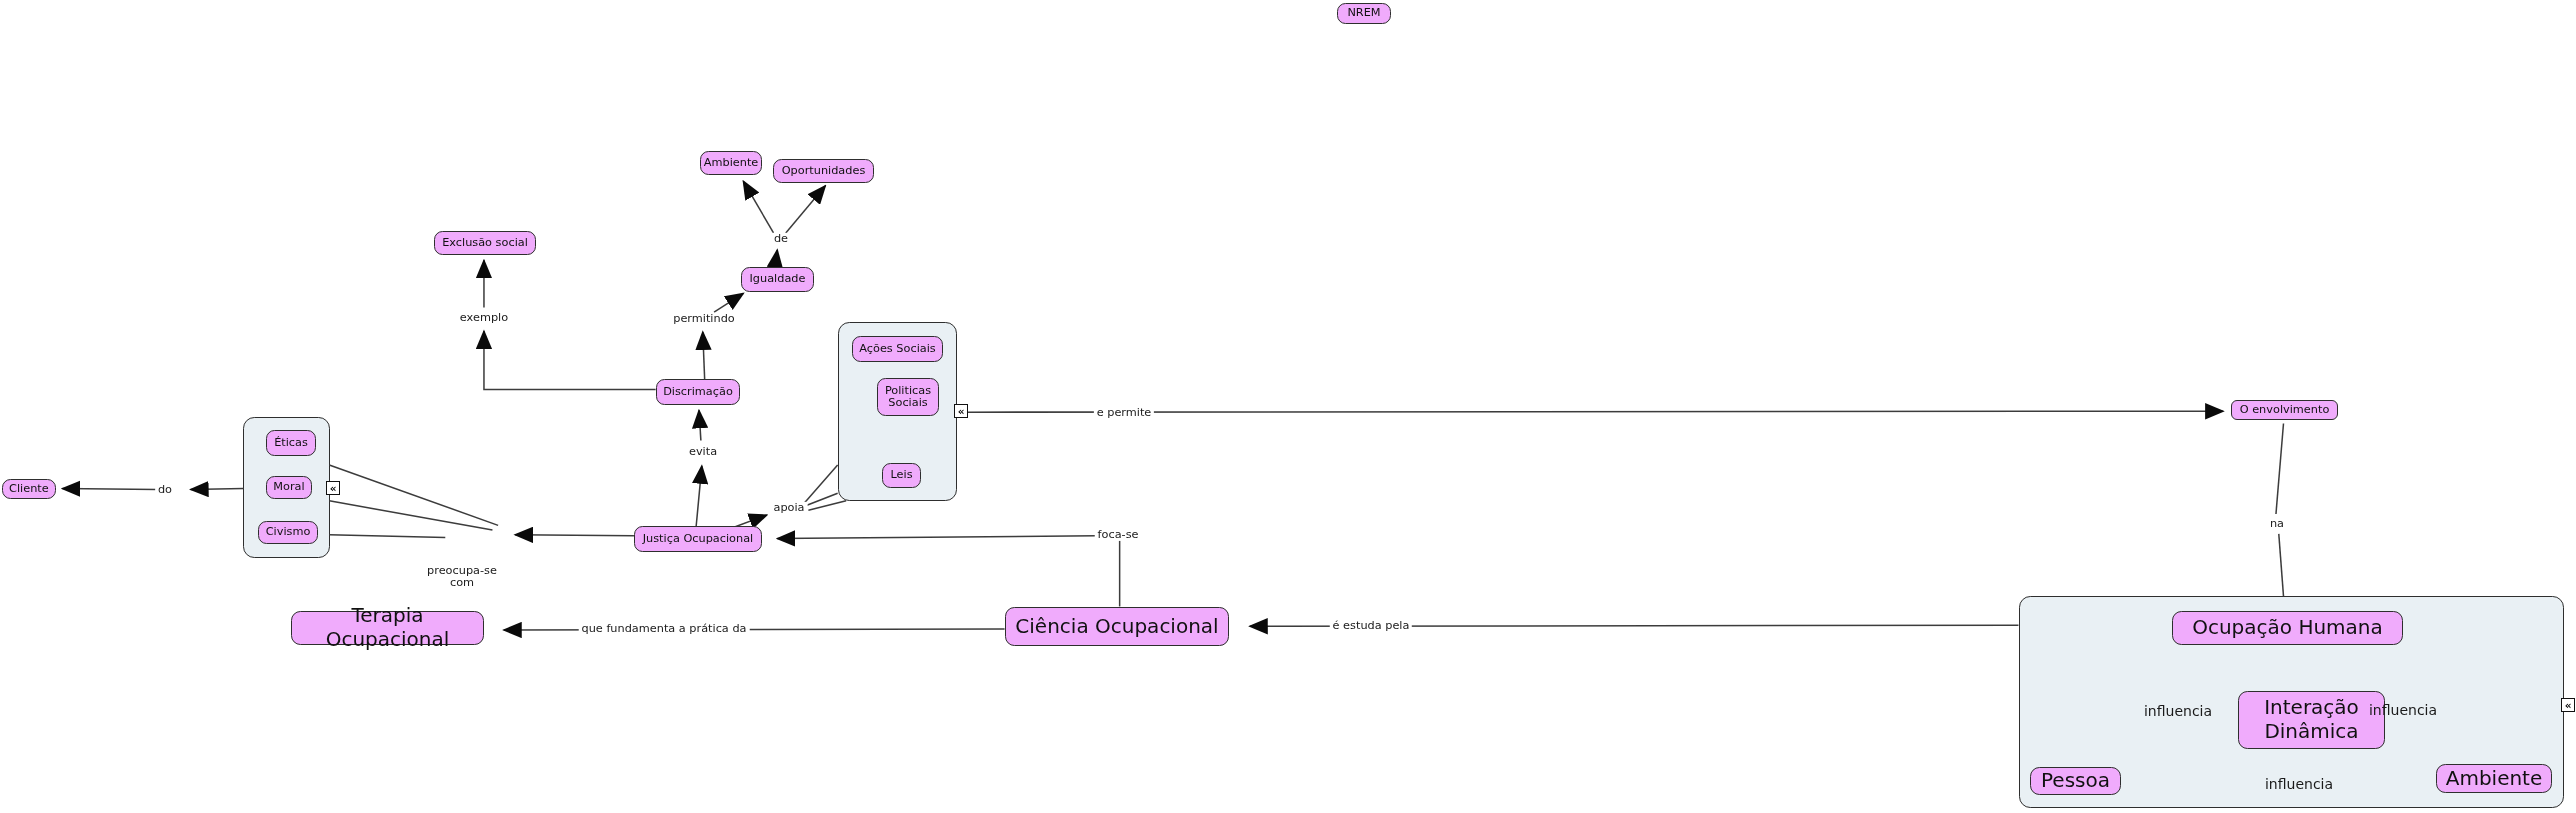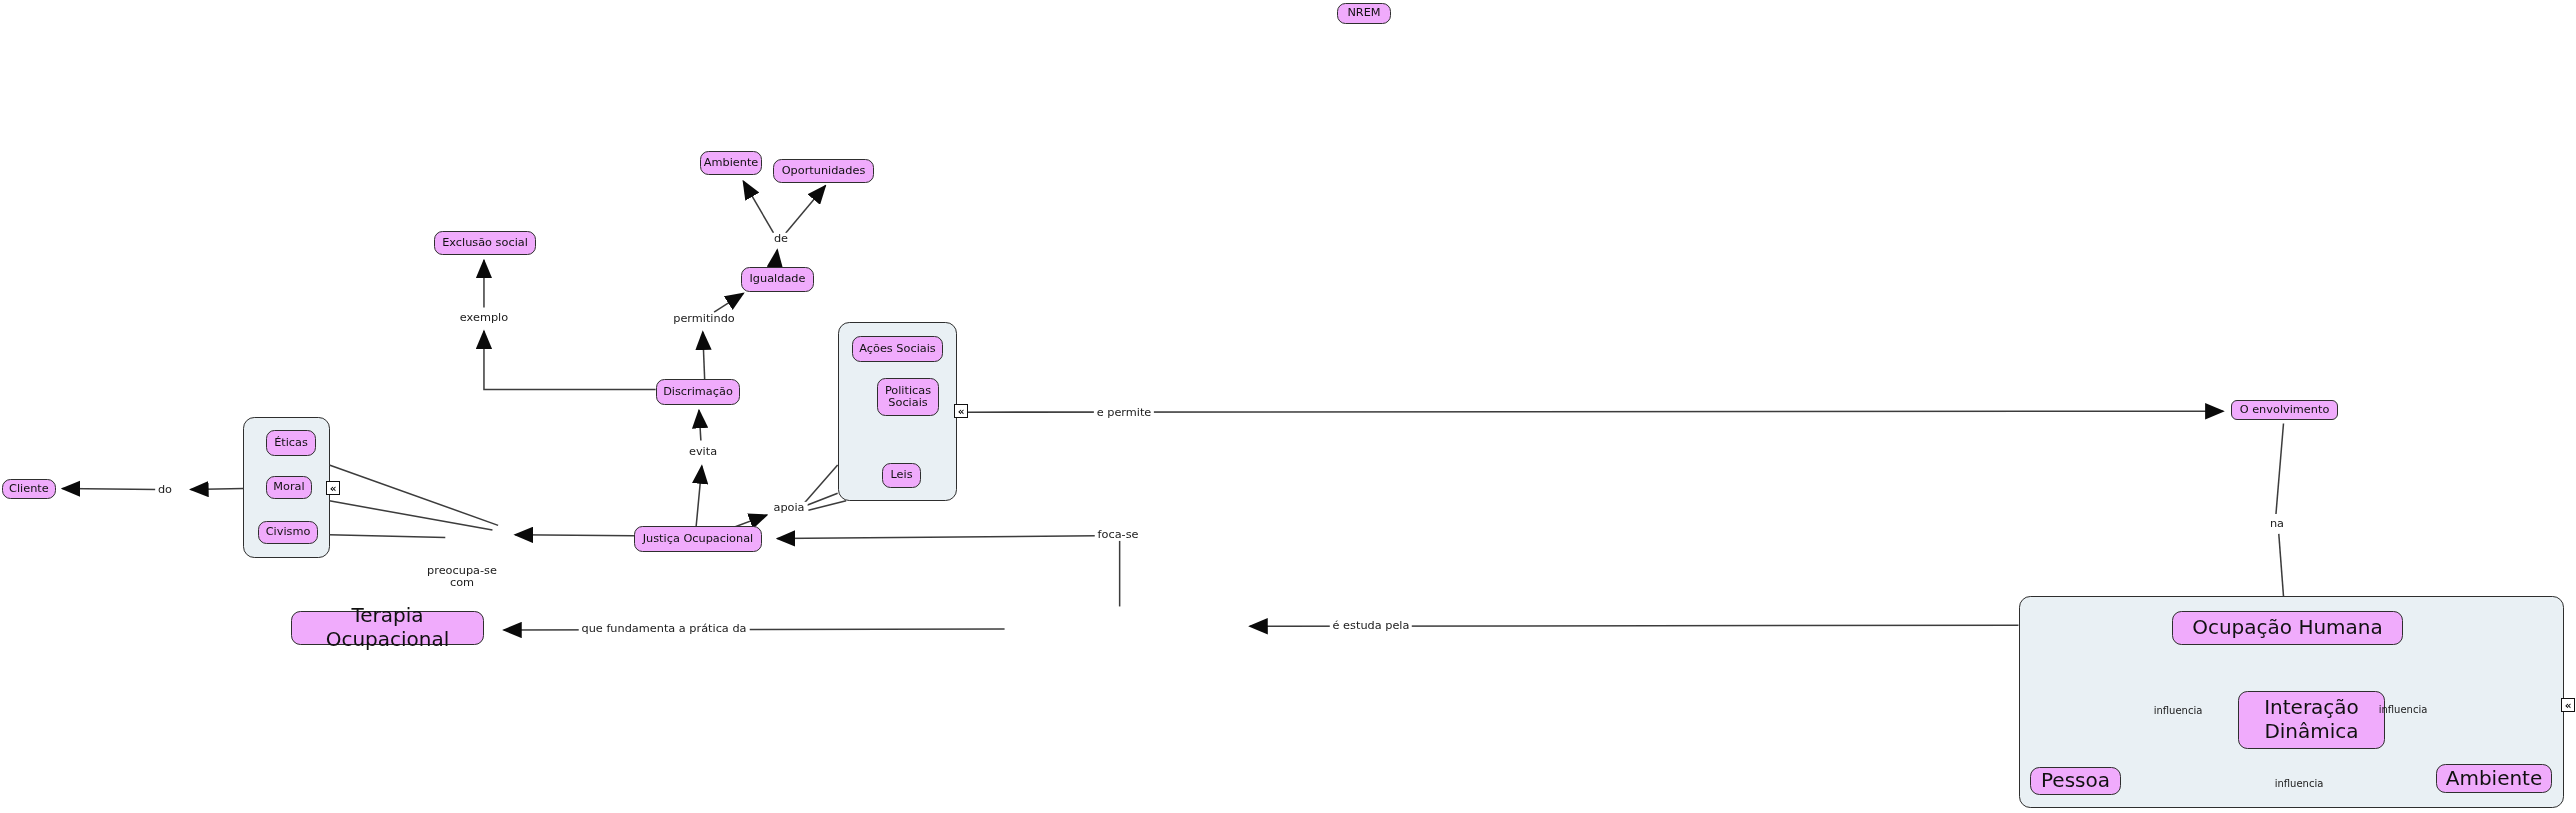--- a/index.html
+++ b/index.html
@@ -17,21 +17,21 @@
     position:absolute;z-index:3;background:#f0abfc;border:1.5px solid #2e2e2e;
     border-radius:8.5px;box-sizing:border-box;display:flex;align-items:center;justify-content:center;
     font-size:11.3px;line-height:12.3px;white-space:pre-line;text-align:center;padding:0.9px 3.8px;
   }
   .node.big{font-size:20px;line-height:23.6px;border-radius:9.4px;}
   .linklabel{
     position:absolute;z-index:3;transform:translate(-50%,-50%);
     background:#ffffff;padding:0 2.8px;font-size:11.3px;line-height:12.3px;
     white-space:pre-line;text-align:center;color:#1a1a1a;
   }
-  .linklabel.small{font-size:10px;}
+  .linklabel.small{font-size:14px;}
   .linklabel.infl{background:transparent;}
   .collapse-icon{
     position:absolute;z-index:4;width:14px;height:14px;background:#ffffff;
     border:1.5px solid #111;box-sizing:border-box;display:flex;align-items:center;justify-content:center;
     font-size:10.4px;font-weight:bold;line-height:10.4px;color:#000;cursor:pointer;
   }
 </style>
 </head>
 <body>
 
@@ -89,20 +89,21 @@
 Sociais</div>
   <div class="node" style="left:882px;top:463px;width:39px;height:24.5px;">Leis</div>
 
   <div class="node" style="left:266px;top:430px;width:50px;height:25.5px;">Éticas</div>
   <div class="node" style="left:266px;top:476px;width:46px;height:22.6px;">Moral</div>
   <div class="node" style="left:258px;top:521px;width:60px;height:22.6px;">Civismo</div>
 
   <div class="node" style="left:1.9px;top:479px;width:54px;height:20px;">Cliente</div>
   <div class="node" style="left:634px;top:526px;width:128px;height:26.4px;">Justiça Ocupacional</div>
   <div class="node big" style="left:291px;top:611px;width:193px;height:34px;">Terapia Ocupacional</div>
+  <div class="node big" style="left:1005px;top:607px;width:224px;height:39px;">Ciência Ocupacional</div>
   <div class="node" style="left:2231px;top:400px;width:107px;height:20px;border-radius:6px;">O envolvimento</div>
 
   <div class="node big" style="left:2172px;top:611px;width:231px;height:34px;">Ocupação Humana</div>
   <div class="node big" style="left:2238px;top:691px;width:147px;height:58px;">Interação
 Dinâmica</div>
   <div class="node big" style="left:2030px;top:767px;width:91px;height:28px;">Pessoa</div>
   <div class="node big" style="left:2436px;top:764px;width:116px;height:29px;">Ambiente</div>
 
   <div class="linklabel" style="left:781px;top:239px;">de</div>
   <div class="linklabel" style="left:484px;top:318px;">exemplo</div>

